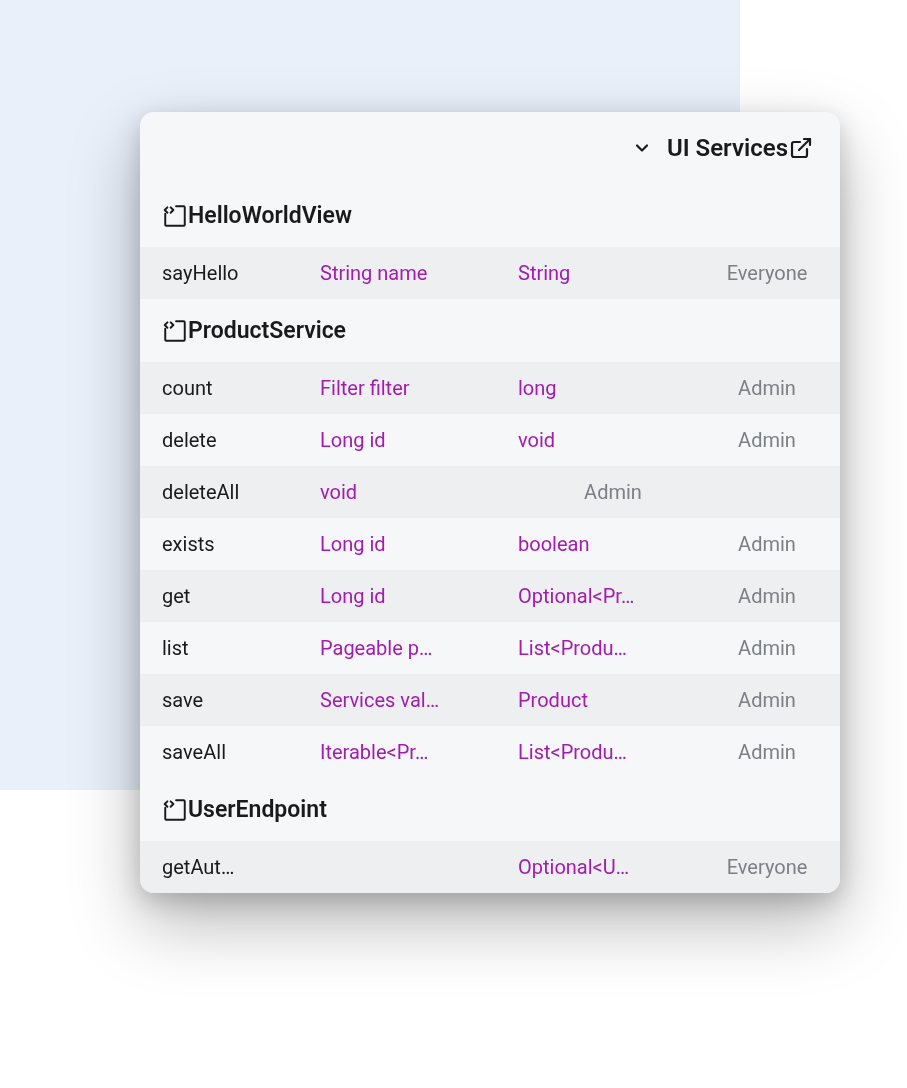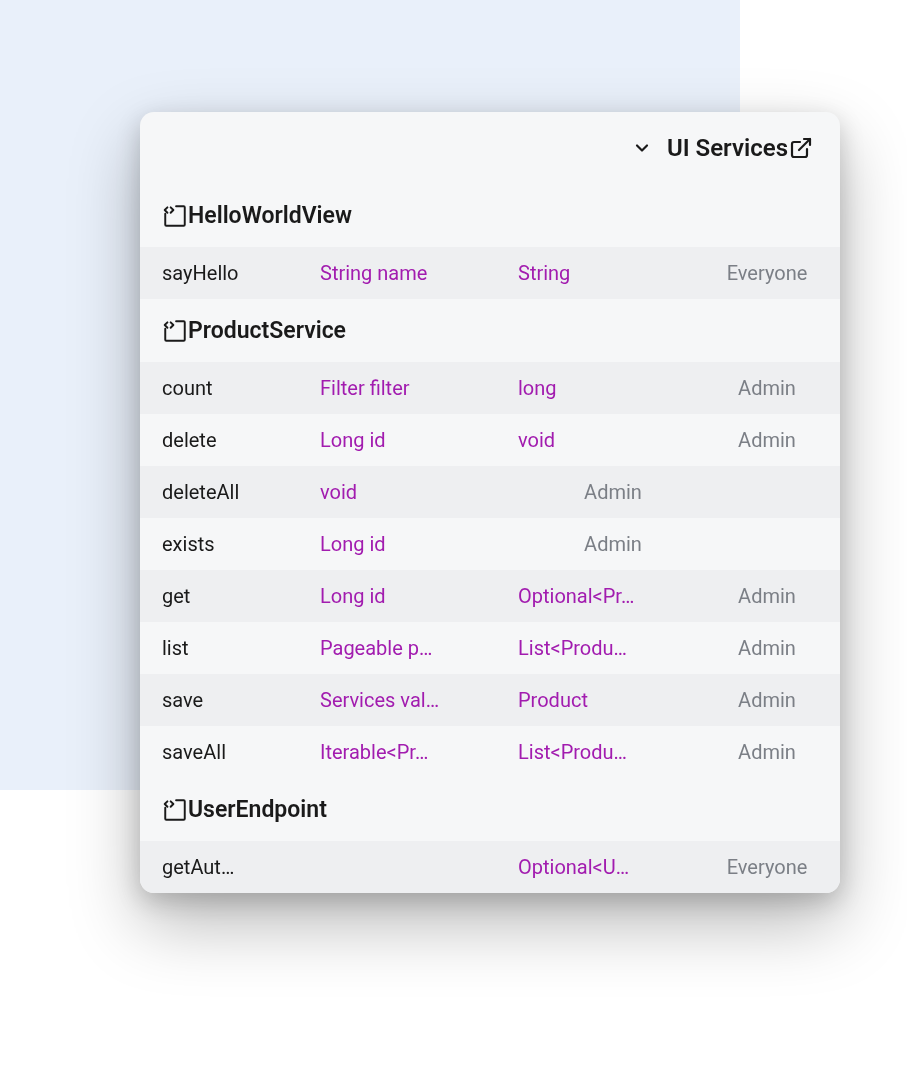--- a/index.html
+++ b/index.html
@@ -182,20 +182,21 @@
           <span class="method-access">Admin</span>
         </div>
         <div class="method-row">
           <span class="method-name">deleteAll</span>
           <span class="method-return">void</span>
           <span class="method-access">Admin</span>
         </div>
         <div class="method-row">
           <span class="method-name">exists</span>
           <span class="method-param">Long id</span>
+          <span class="method-return">boolean</span>
           <span class="method-access">Admin</span>
         </div>
         <div class="method-row">
           <span class="method-name">get</span>
           <span class="method-param">Long id</span>
           <span class="method-return">Optional&lt;Pr…</span>
           <span class="method-access">Admin</span>
         </div>
         <div class="method-row">
           <span class="method-name">list</span>

